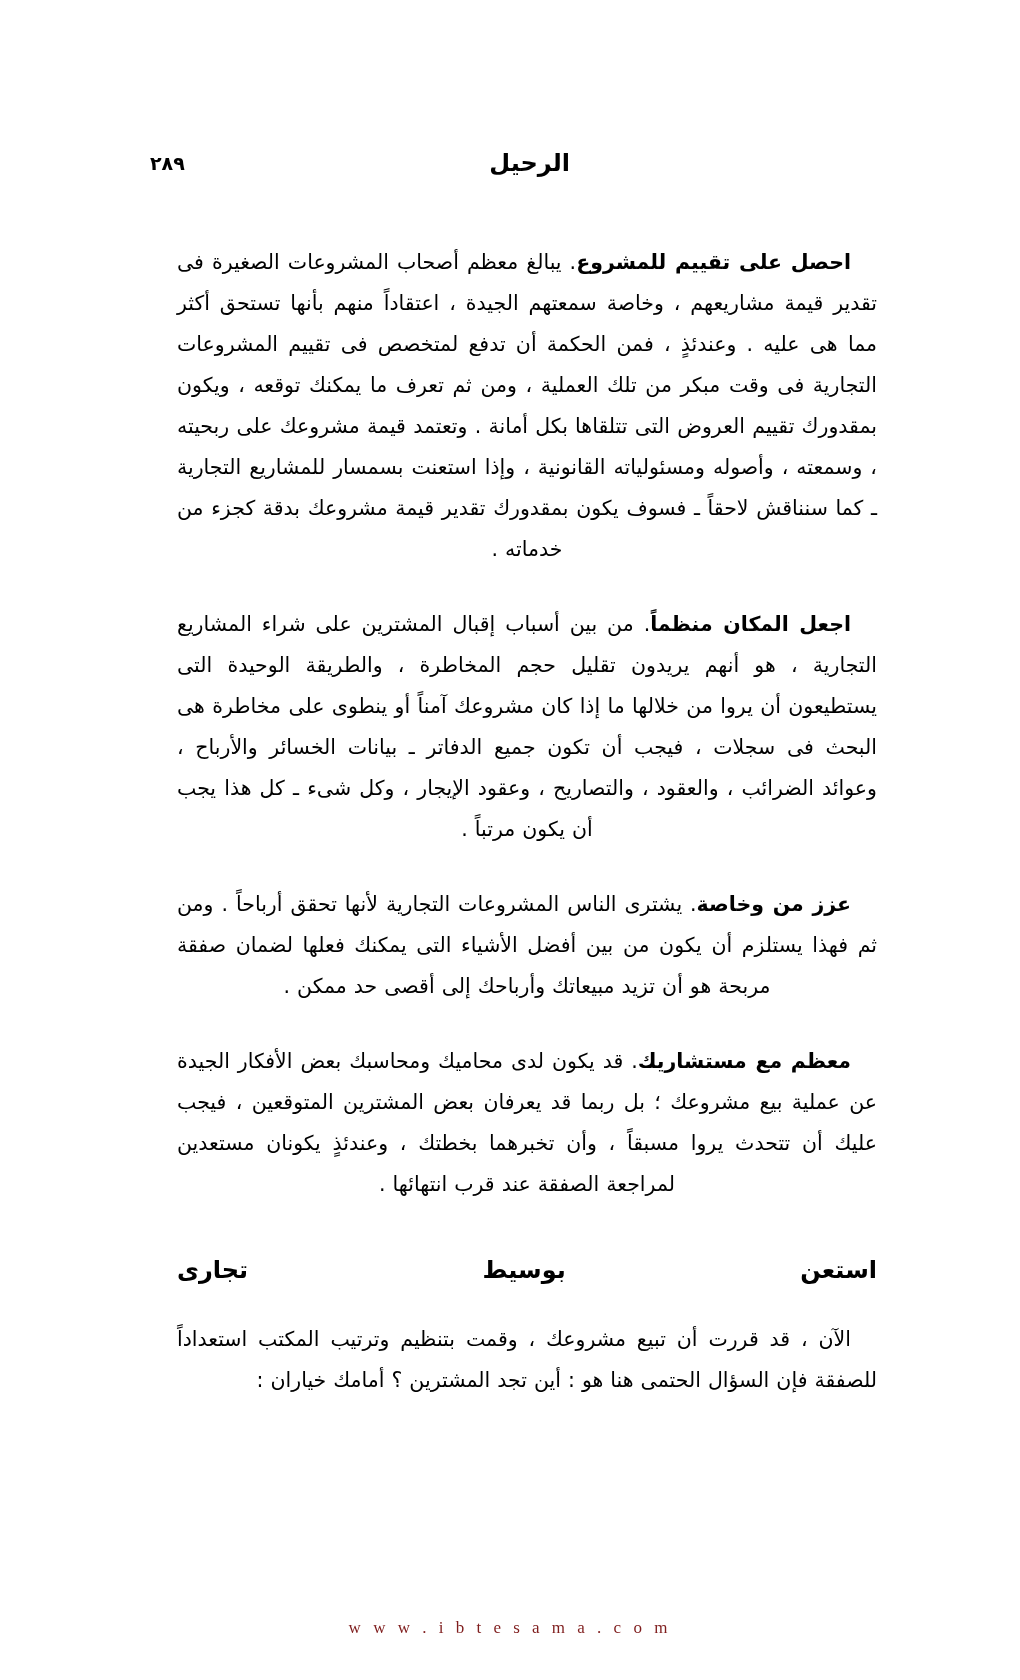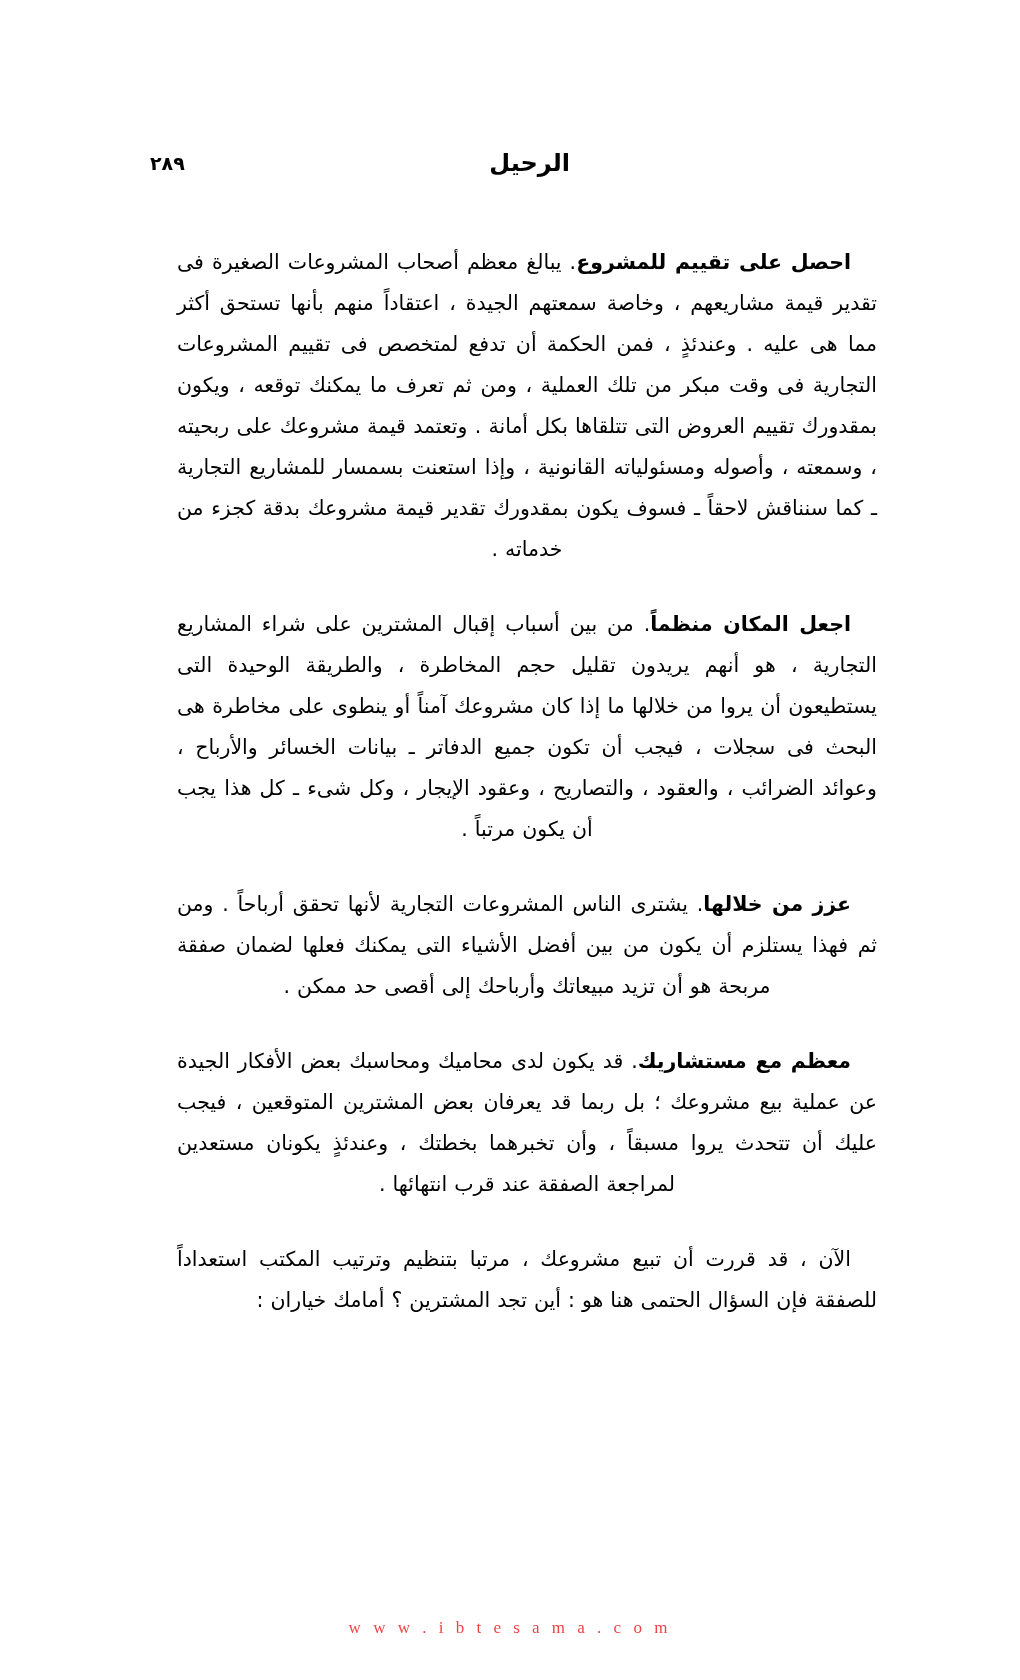--- a/index.html
+++ b/index.html
@@ -97,21 +97,21 @@
   
   .watermark {
     position: absolute;
     bottom: 42px;
     left: 0;
     right: 0;
     text-align: center;
     font-family: "Liberation Serif", "DejaVu Serif", serif;
     font-size: 17px;
     letter-spacing: 4px;
-    color: #ef4444;
+    color: #7f1d1d;
     direction: ltr;
     white-space: nowrap;
   }
 </style>
 </head>
 <body>
 
 <div class="page">
 
   <div class="runhead">
@@ -123,29 +123,30 @@
 
     <p class="para lastline-center">
       <span class="indent-sp"></span><span class="lead">احصل على تقييم للمشروع</span><span>. يبالغ معظم أصحاب المشروعات الصغيرة فى تقدير قيمة مشاريعهم ، وخاصة سمعتهم الجيدة ، اعتقاداً منهم بأنها تستحق أكثر مما هى عليه . وعندئذٍ ، فمن الحكمة أن تدفع لمتخصص فى تقييم المشروعات التجارية فى وقت مبكر من تلك العملية ، ومن ثم تعرف ما يمكنك توقعه ، ويكون بمقدورك تقييم العروض التى تتلقاها بكل أمانة . وتعتمد قيمة مشروعك على ربحيته ، وسمعته ، وأصوله ومسئولياته القانونية ، وإذا استعنت بسمسار للمشاريع التجارية ـ كما سنناقش لاحقاً ـ فسوف يكون بمقدورك تقدير قيمة مشروعك بدقة كجزء من خدماته .</span>
     </p>
 
     <p class="para lastline-center">
       <span class="indent-sp"></span><span class="lead">اجعل المكان منظماً</span><span>. من بين أسباب إقبال المشترين على شراء المشاريع التجارية ، هو أنهم يريدون تقليل حجم المخاطرة ، والطريقة الوحيدة التى يستطيعون أن يروا من خلالها ما إذا كان مشروعك آمناً أو ينطوى على مخاطرة هى البحث فى سجلات ، فيجب أن تكون جميع الدفاتر ـ بيانات الخسائر والأرباح ، وعوائد الضرائب ، والعقود ، والتصاريح ، وعقود الإيجار ، وكل شىء ـ كل هذا يجب أن يكون مرتباً .</span>
     </p>
 
     <p class="para lastline-center">
-      <span class="indent-sp"></span><span class="lead">عزز من خلالها</span><span>. يشترى الناس المشروعات التجارية لأنها تحقق أرباحاً . ومن ثم فهذا يستلزم أن يكون من بين أفضل الأشياء التى يمكنك فعلها لضمان صفقة مربحة هو أن تزيد مبيعاتك وأرباحك إلى أقصى حد ممكن .</span>
+      <span class="indent-sp"></span><span class="lead">عزز من وخاصة</span><span>. يشترى الناس المشروعات التجارية لأنها تحقق أرباحاً . ومن ثم فهذا يستلزم أن يكون من بين أفضل الأشياء التى يمكنك فعلها لضمان صفقة مربحة هو أن تزيد مبيعاتك وأرباحك إلى أقصى حد ممكن .</span>
     </p>
 
     <p class="para lastline-center">
       <span class="indent-sp"></span><span class="lead">معظم مع مستشاريك</span><span>. قد يكون لدى محاميك ومحاسبك بعض الأفكار الجيدة عن عملية بيع مشروعك ؛ بل ربما قد يعرفان بعض المشترين المتوقعين ، فيجب عليك أن تتحدث يروا مسبقاً ، وأن تخبرهما بخطتك ، وعندئذٍ يكونان مستعدين لمراجعة الصفقة عند قرب انتهائها .</span>
     </p>
 
+    <h2 class="section-heading">استعن بوسيط تجارى</h2>
 
     <p class="para lastline-right">
-      <span class="indent-sp"></span><span>الآن ، قد قررت أن تبيع مشروعك ، مرتبا بتنظيم وترتيب المكتب استعداداً للصفقة فإن السؤال الحتمى هنا هو : أين تجد المشترين ؟ أمامك خياران :</span>
+      <span class="indent-sp"></span><span>الآن ، قد قررت أن تبيع مشروعك ، وقمت بتنظيم وترتيب المكتب استعداداً للصفقة فإن السؤال الحتمى هنا هو : أين تجد المشترين ؟ أمامك خياران :</span>
     </p>
 
   </div>
 
   <div class="watermark">w w w . i b t e s a m a . c o m</div>
 
 </div>
 
 </body></html>

